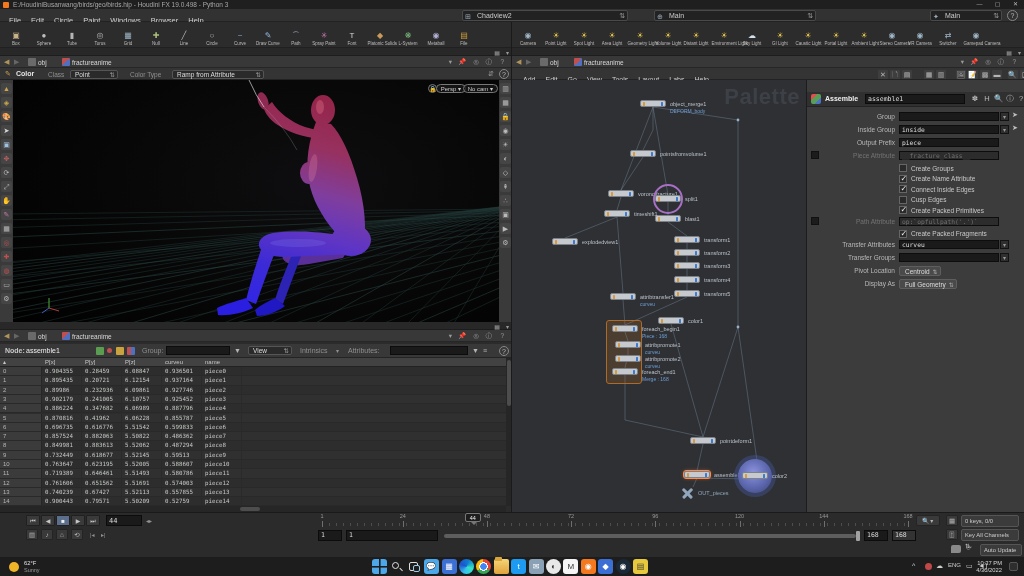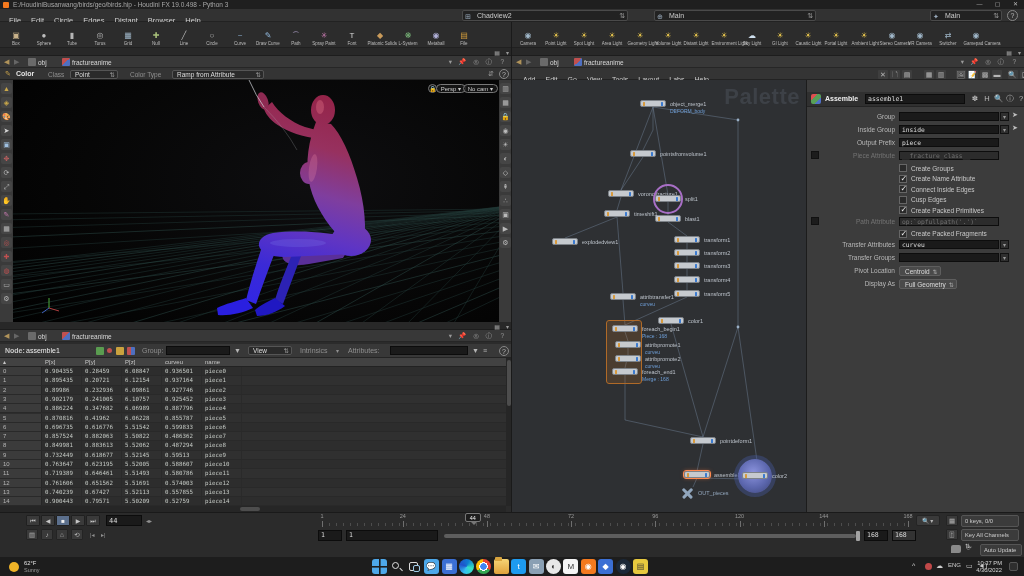--- a/index.html
+++ b/index.html
@@ -130,21 +130,21 @@
 
   <div class="abs" id="titlebar">
     <div class="abs" style="left:3px;top:1.5px;width:6px;height:6px;background:#f4791e;border-radius:1px;"></div>
     <div class="abs" id="title-text">E:/HoudiniBusanwang/birds/geo/birds.hip - Houdini FX 19.0.498 - Python 3</div>
     <div class="abs wctl" style="right:36px;">—</div>
     <div class="abs wctl" style="right:18px;">▢</div>
     <div class="abs wctl" style="right:0;">✕</div>
   </div>
 
   <div class="abs" id="menubar">
-    <div id="menu-items" style="position:absolute;left:4px;top:0;"><span class="menu-item">File</span><span class="menu-item">Edit</span><span class="menu-item">Circle</span><span class="menu-item">Edges</span><span class="menu-item">Distant</span><span class="menu-item">Browser</span><span class="menu-item">Help</span></div>
+    <div id="menu-items" style="position:absolute;left:4px;top:0;"><span class="menu-item">File</span><span class="menu-item">Edit</span><span class="menu-item">Circle</span><span class="menu-item">Paint</span><span class="menu-item">Windows</span><span class="menu-item">Browser</span><span class="menu-item">Help</span></div>
     <div class="combo" style="left:462px;width:166px;">
       <span class="cicon">⊞</span>
       <span>Chadview2</span>
       <span class="carr">⇅</span>
     </div>
     <div class="combo" style="left:654px;width:162px;">
       <span class="cicon">⊕</span>
       <span>Main</span>
       <span class="carr">⇅</span>
     </div>

